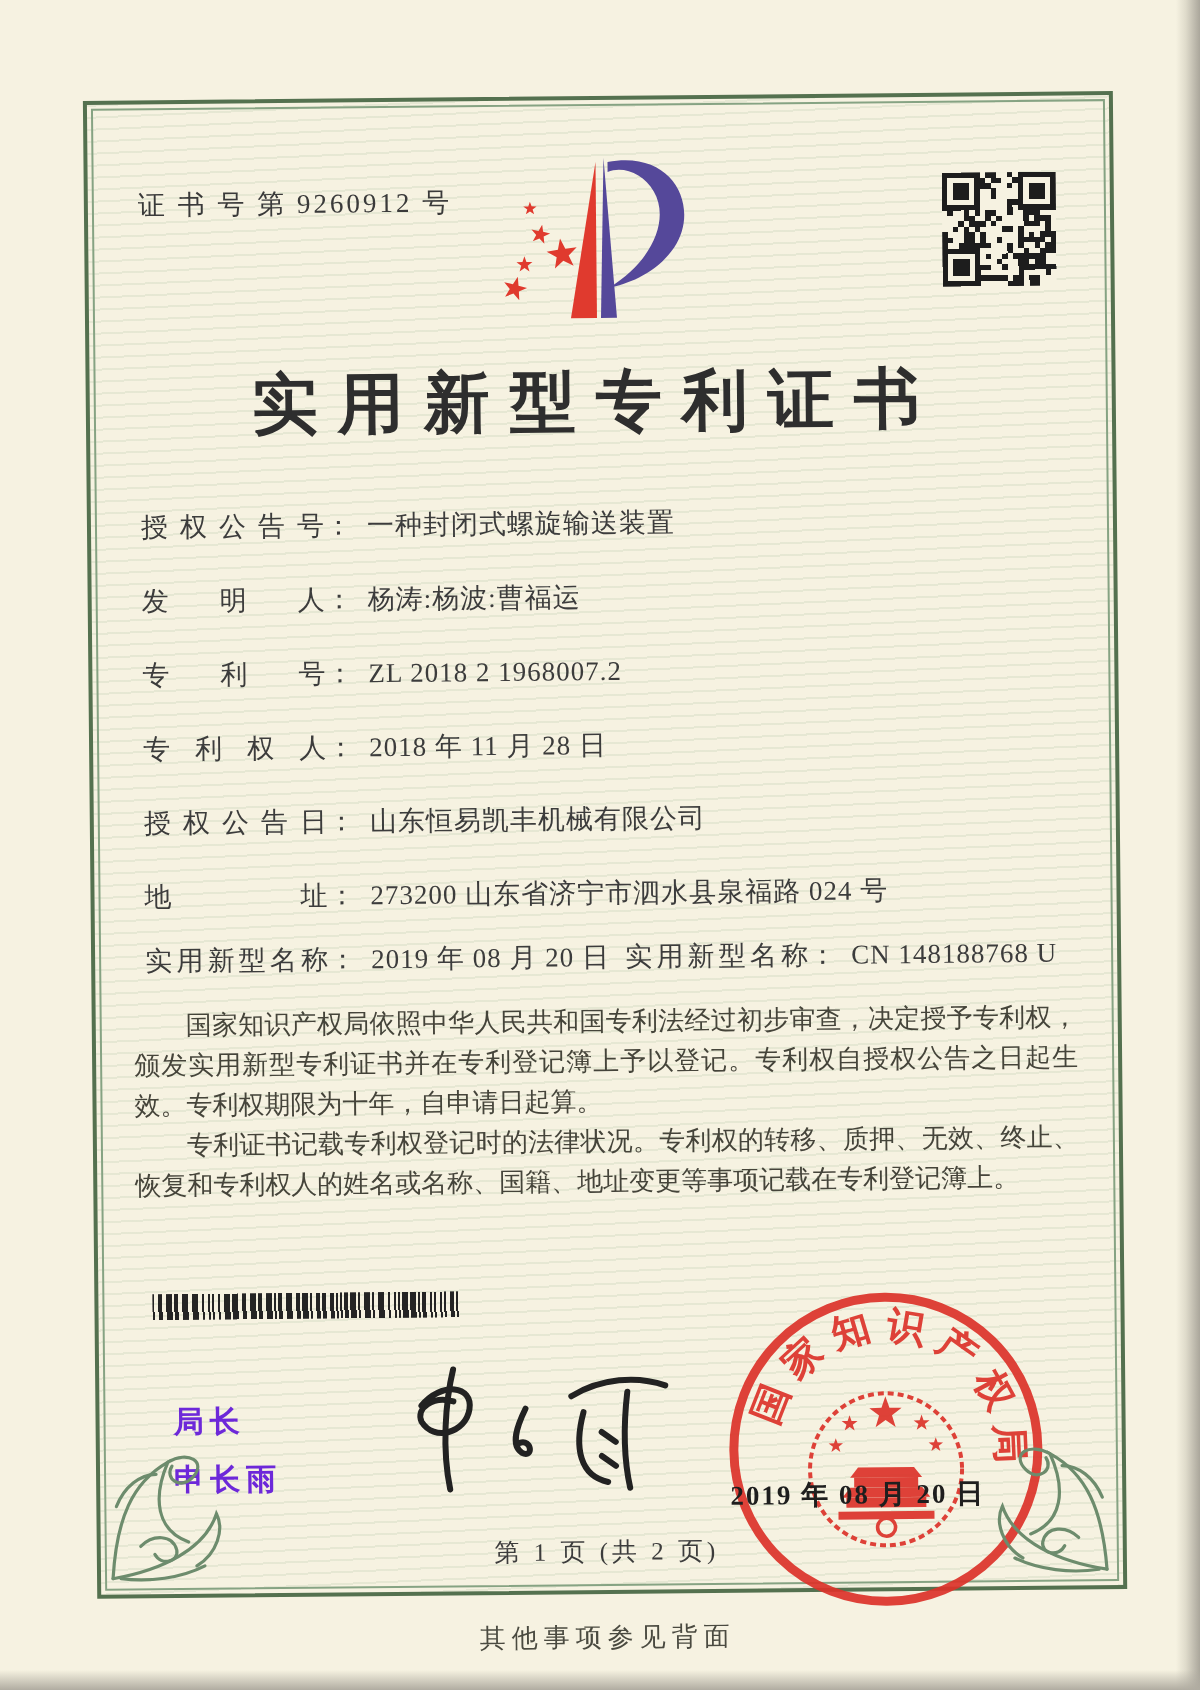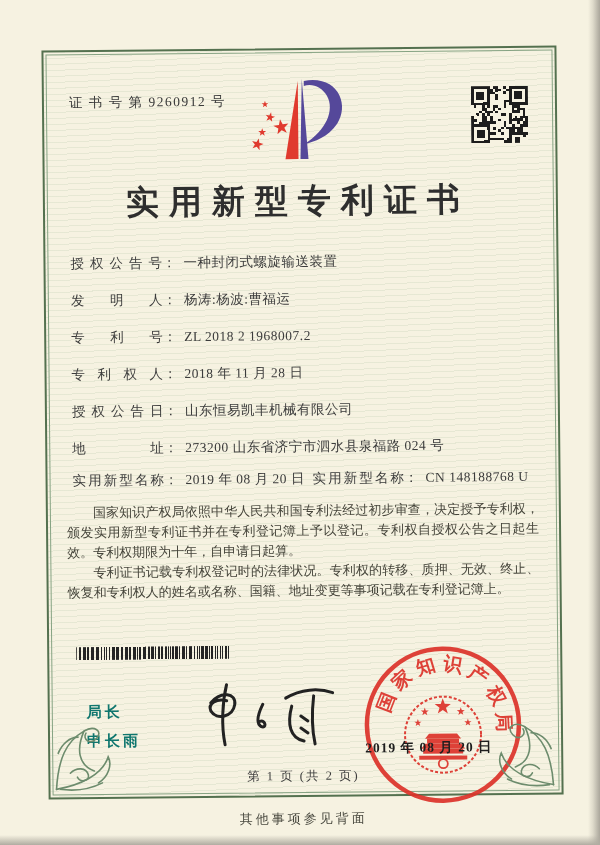--- a/index.html
+++ b/index.html
@@ -19,21 +19,21 @@
   .field-row{position:absolute;left:72px;width:470px;font-size:13.5px;color:#3c3c3c;letter-spacing:0.5px;}
   .flabel{display:inline-block;width:92px;text-align:justify;text-align-last:justify;}
   .fcolon{display:inline-block;}
   .fvalue{margin-left:7px;}
   .grant2{position:absolute;left:240px;top:0;}
   .paras{position:absolute;left:66px;top:501px;width:472px;font-size:13px;line-height:20px;
     color:#45443a;text-align:justify;}
   .paras p{margin:0;text-indent:2em;}
   .barcode{position:absolute;left:74px;top:645px;width:156px;height:13px;}
   .director{position:absolute;left:84px;top:696px;font-size:15px;font-weight:600;
-    letter-spacing:3px;color:#0f766e;line-height:29px;}
+    letter-spacing:3px;color:#6d28d9;line-height:29px;}
   .signature{position:absolute;left:188px;top:676px;width:152px;height:82px;}
   .seal{position:absolute;left:358px;top:644px;width:164px;height:164px;opacity:0.92;}
   .seal-date{position:absolute;left:362px;top:740px;font-size:13.5px;font-weight:600;
     letter-spacing:1px;color:#1e1e1e;z-index:5;}
   .page-note{position:absolute;left:0;top:768px;width:600px;text-align:center;
     font-size:12.5px;color:#3c3c3c;letter-spacing:2px;}
   .back-note{position:absolute;left:0;top:810px;width:600px;text-align:center;
     font-size:13px;color:#4a4a40;letter-spacing:3px;}
   .flourish{position:absolute;width:92px;height:100px;}
   .flourish.bl{left:47px;top:691px;}

